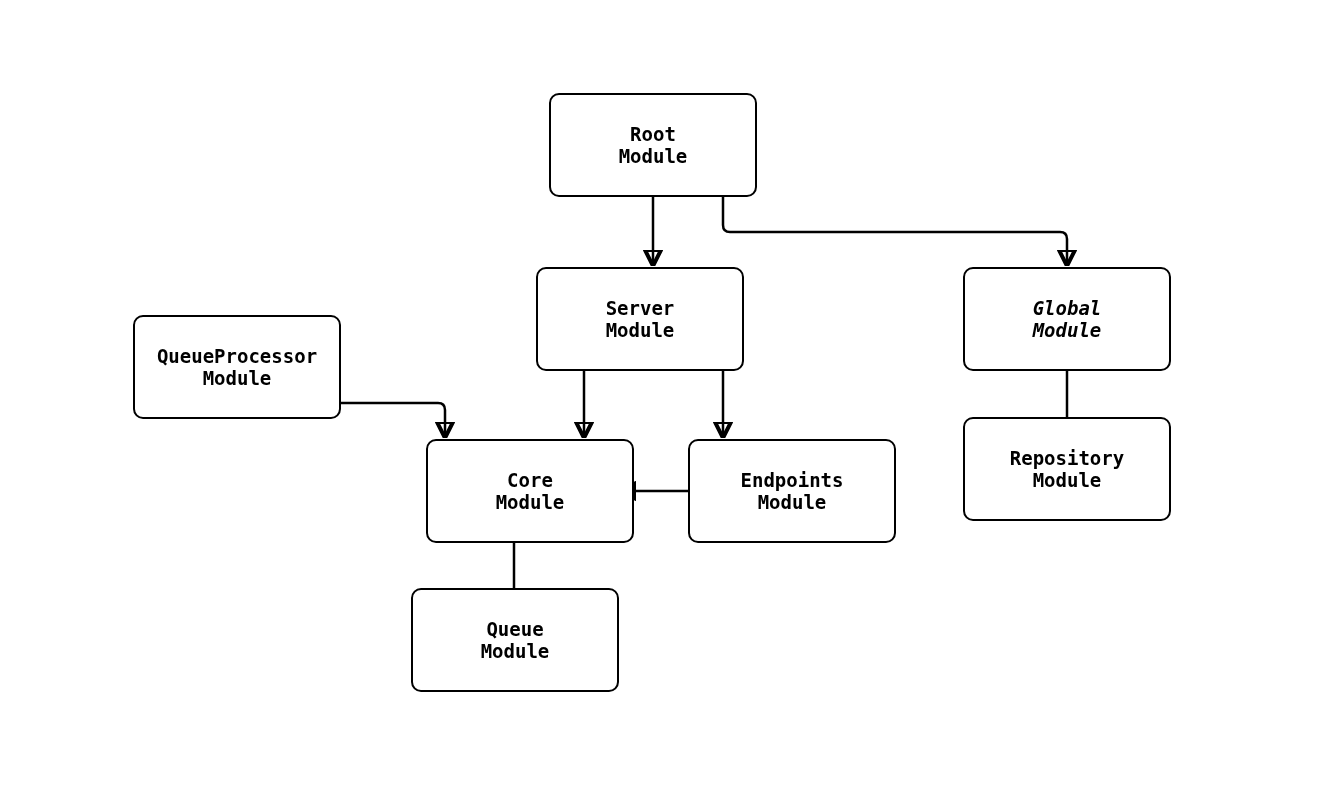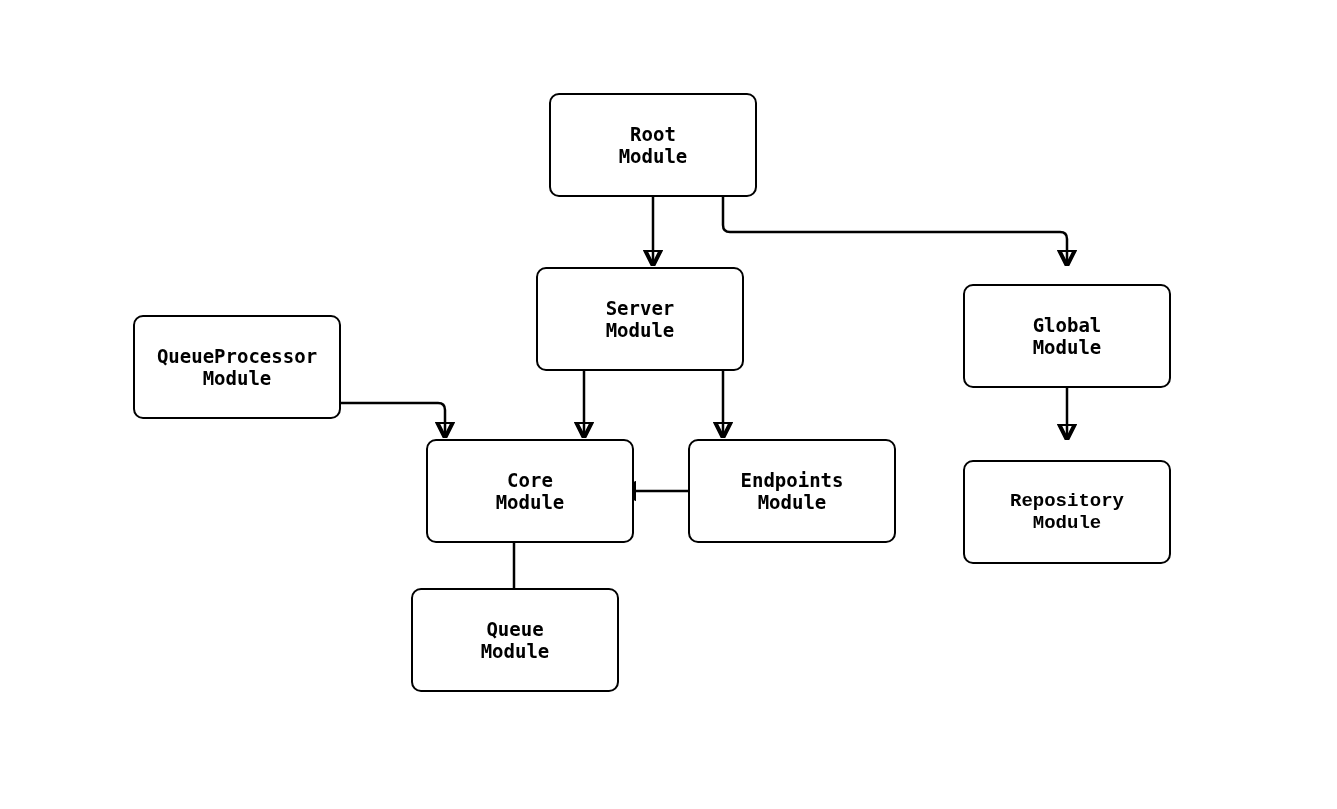--- a/index.html
+++ b/index.html
@@ -46,24 +46,24 @@
     line-height: 22px;
     color: #000000;
     text-align: center;
     white-space: pre-line;
     letter-spacing: 0;
   }
   
   .pos-root          { left: 549px; top:  93px; }
   .pos-server        { left: 536px; top: 267px; }
   .pos-queueproc     { left: 133px; top: 267px; margin-top: 48px; }
-  .pos-global        { left: 963px; top: 284px; }
+  .pos-global        { left: 963px; top: 267px; font-style: italic; }
   .pos-core          { left: 426px; top: 439px; }
   .pos-endpoints     { left: 688px; top: 439px; }
-  .pos-repository    { left: 963px; top: 460px; font-family: Liberation Mono, monospace; }
+  .pos-repository    { left: 963px; top: 417px; }
   .pos-queue         { left: 411px; top: 588px; }
 </style>
 </head>
 <body>
 
 <div class="canvas">
 
   <svg class="edges-layer" width="1337" height="809" viewBox="0 0 1337 809" xmlns="http://www.w3.org/2000/svg">
     <defs>
       <marker id="arrowhead" markerUnits="userSpaceOnUse" markerWidth="16" markerHeight="20" viewBox="0 0 10 10" refX="10" refY="5" orient="auto">

